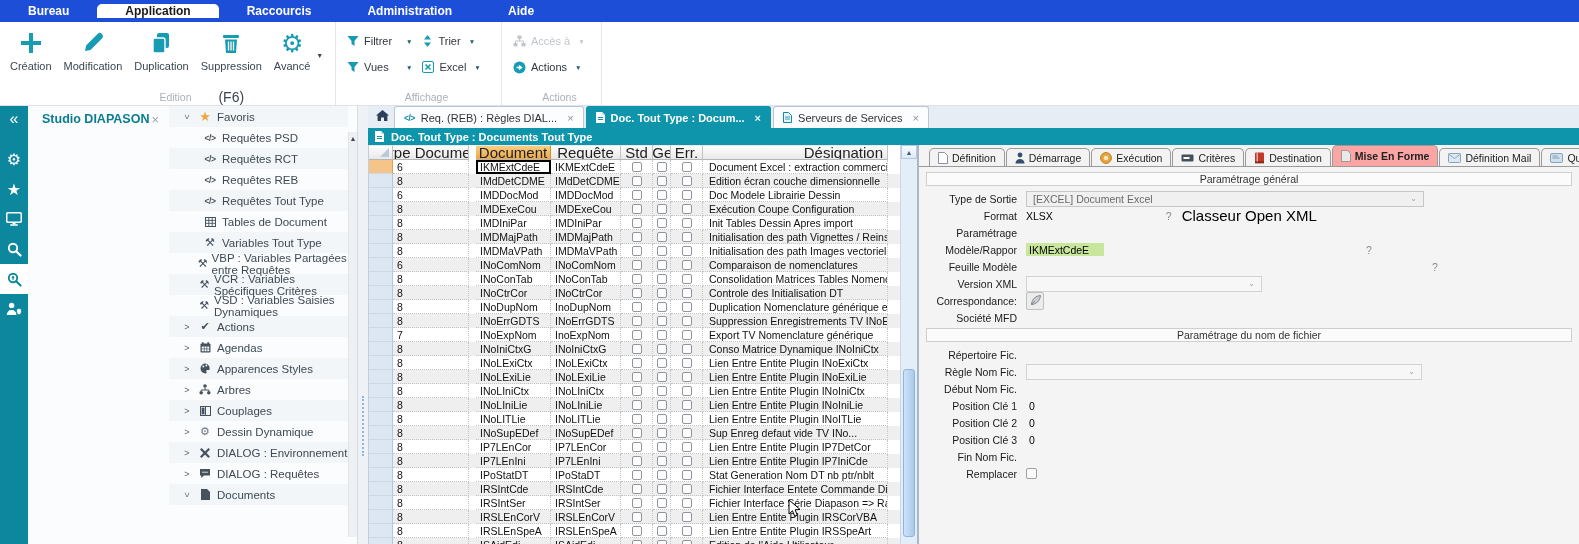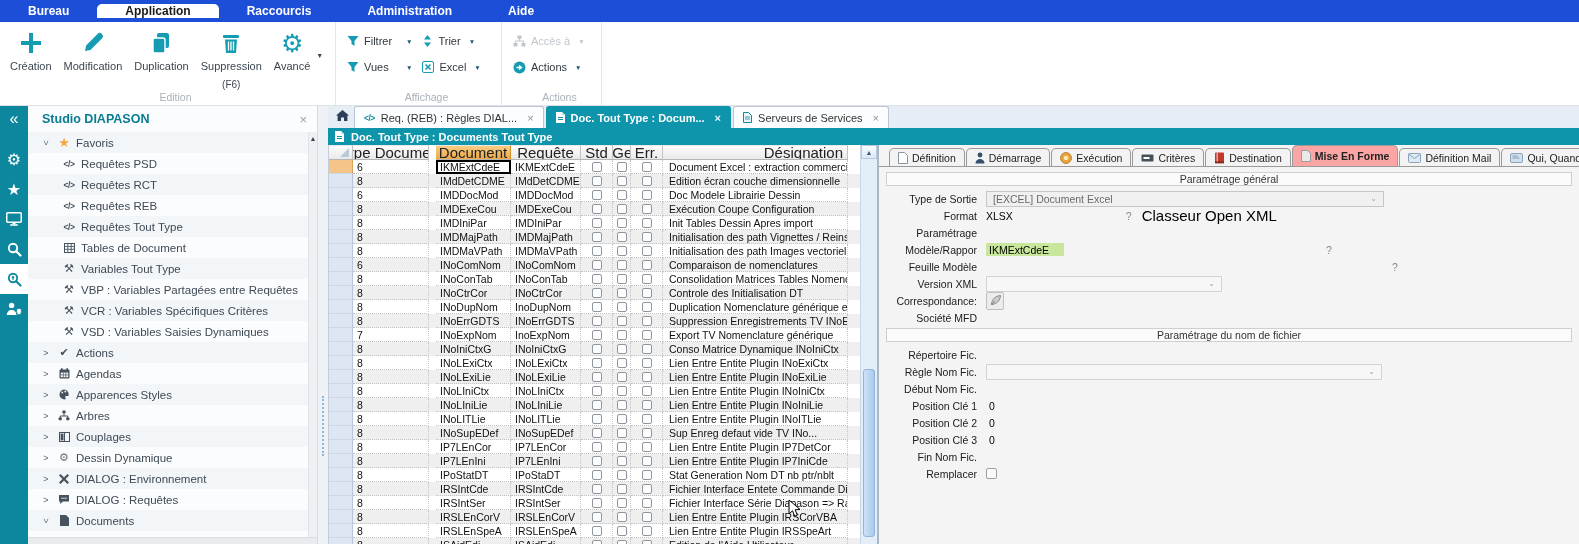--- a/index.html
+++ b/index.html
@@ -13,21 +13,21 @@
 
   
   .ribbon { height:84px; background:#fff; border-bottom:1px solid #dfe3e8; display:flex; }
   .rgroup { position:relative; border-right:1px solid #e3e6ea; padding-top:4px; }
   .rgroup .glabel { position:absolute; bottom:2px; left:16px; right:0; text-align:center; color:#aab1b9; font-size:10.5px; }
   .g-edition { width:336px; display:flex; padding-left:4px; }
   .rbtn { display:flex; flex-direction:column; align-items:center; padding:2px 6px 0; color:#3c4650; cursor:pointer; }
   .rbtn .ric { height:30px; display:flex; align-items:center; justify-content:center; color:#159cb2; }
   .rbtn .ric.gear-txt { font-size:25px; line-height:26px; }
   .rbtn .rlb { font-size:11px; margin-top:2px; white-space:nowrap; }
-  .rbtn .rsub { font-size:10px; margin-top:7px;text-align:center; }
+  .rbtn .rsub { font-size:14px; margin-top:17px;text-align:center; }
   .adv-caret { align-self:flex-start; margin-top:26px; font-size:7px; color:#3c4650; cursor:pointer; }
   .g-small { display:flex; flex-direction:column; padding:6px 6px 0; }
   .srow { display:flex; height:26px; align-items:center; }
   .sbtn { display:flex; align-items:center; gap:5px; padding:0 5px; font-size:11px; color:#30383f; cursor:pointer; white-space:nowrap; }
   .sbtn .sic { color:#159cb2; display:flex; align-items:center; }
   .sbtn .caret { font-size:6.5px; color:#20606e; margin-left:3px; }
   .sbtn.disabled, .sbtn.disabled .sic, .sbtn.disabled .caret { color:#c0c6cc; }
   .g-affichage { width:166px; }
   .g-actions { width:100px; }
   .sbtn .w52 { min-width:34px; }
@@ -37,21 +37,21 @@
 
   
   .rail { width:28px; background:#0d879d; display:flex; flex-direction:column; align-items:stretch; }
   .rail-item { height:30px; display:flex; align-items:center; justify-content:center; color:#fff; cursor:pointer; }
   .rail-item.collapse { font-size:13px; height:26px; }
   .rail-item.gap { margin-top:12px; }
   .rail-item.txt { font-size:16px; }
   .rail-item.active { background:#fff; color:#1188a0; }
 
   
-  .sidebar { width:290px; background:#fbfcfd; border-right:1px solid #d7dce2; display:flex; flex-direction:column; position:relative; }
+  .sidebar { width:330px; background:#fbfcfd; border-right:1px solid #d7dce2; display:flex; flex-direction:row; position:relative; }
   .sb-head { height:26px; display:flex; align-items:center; padding:0 8px 0 14px; }
   .sb-title { color:#0a7d93; font-weight:bold; font-size:12.5px; flex:1; }
   .sb-close { color:#9aa2ab; font-size:13px; cursor:pointer; padding:0 2px; }
   .tree { flex:1; overflow:hidden; position:relative; padding-right:9px; }
   .tree-row { height:21px; display:flex; align-items:center; font-size:11.5px; color:#3e4954; cursor:pointer; }
   .tree-row:nth-child(odd) { background:#f3f6f9; }
   .tree-chev { width:12px; margin-left:12px; font-size:9px; color:#59646f; display:flex; justify-content:center; }
   .tree-chev.down { transform:rotate(90deg); }
   .tree-ind { margin-left:17px; }
   .tree-ic { width:16px; margin:0 4px 0 4px; display:flex; justify-content:center; align-items:center; color:#46525d; font-size:11px; }

